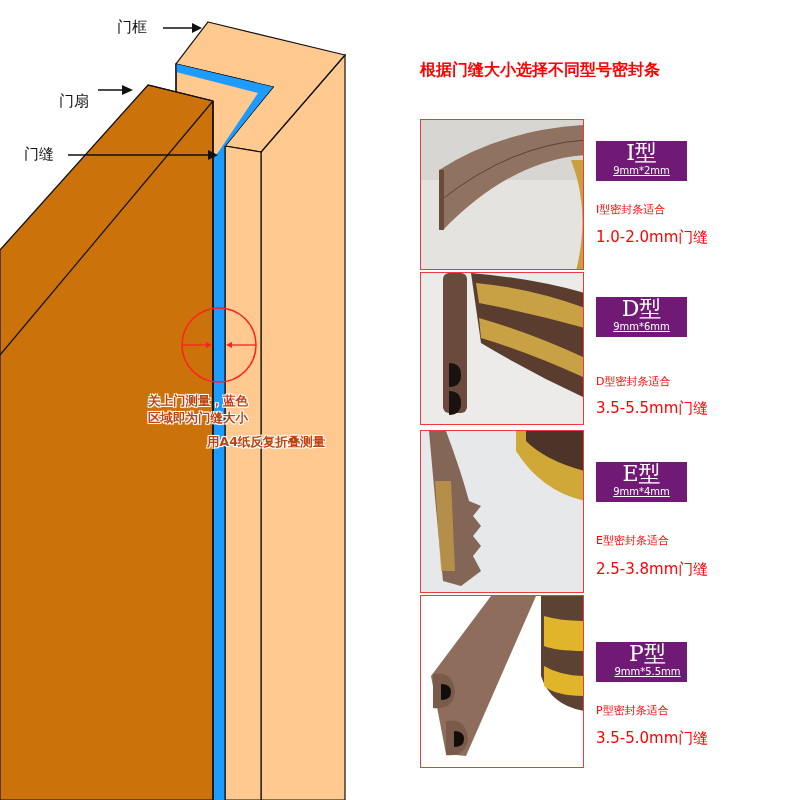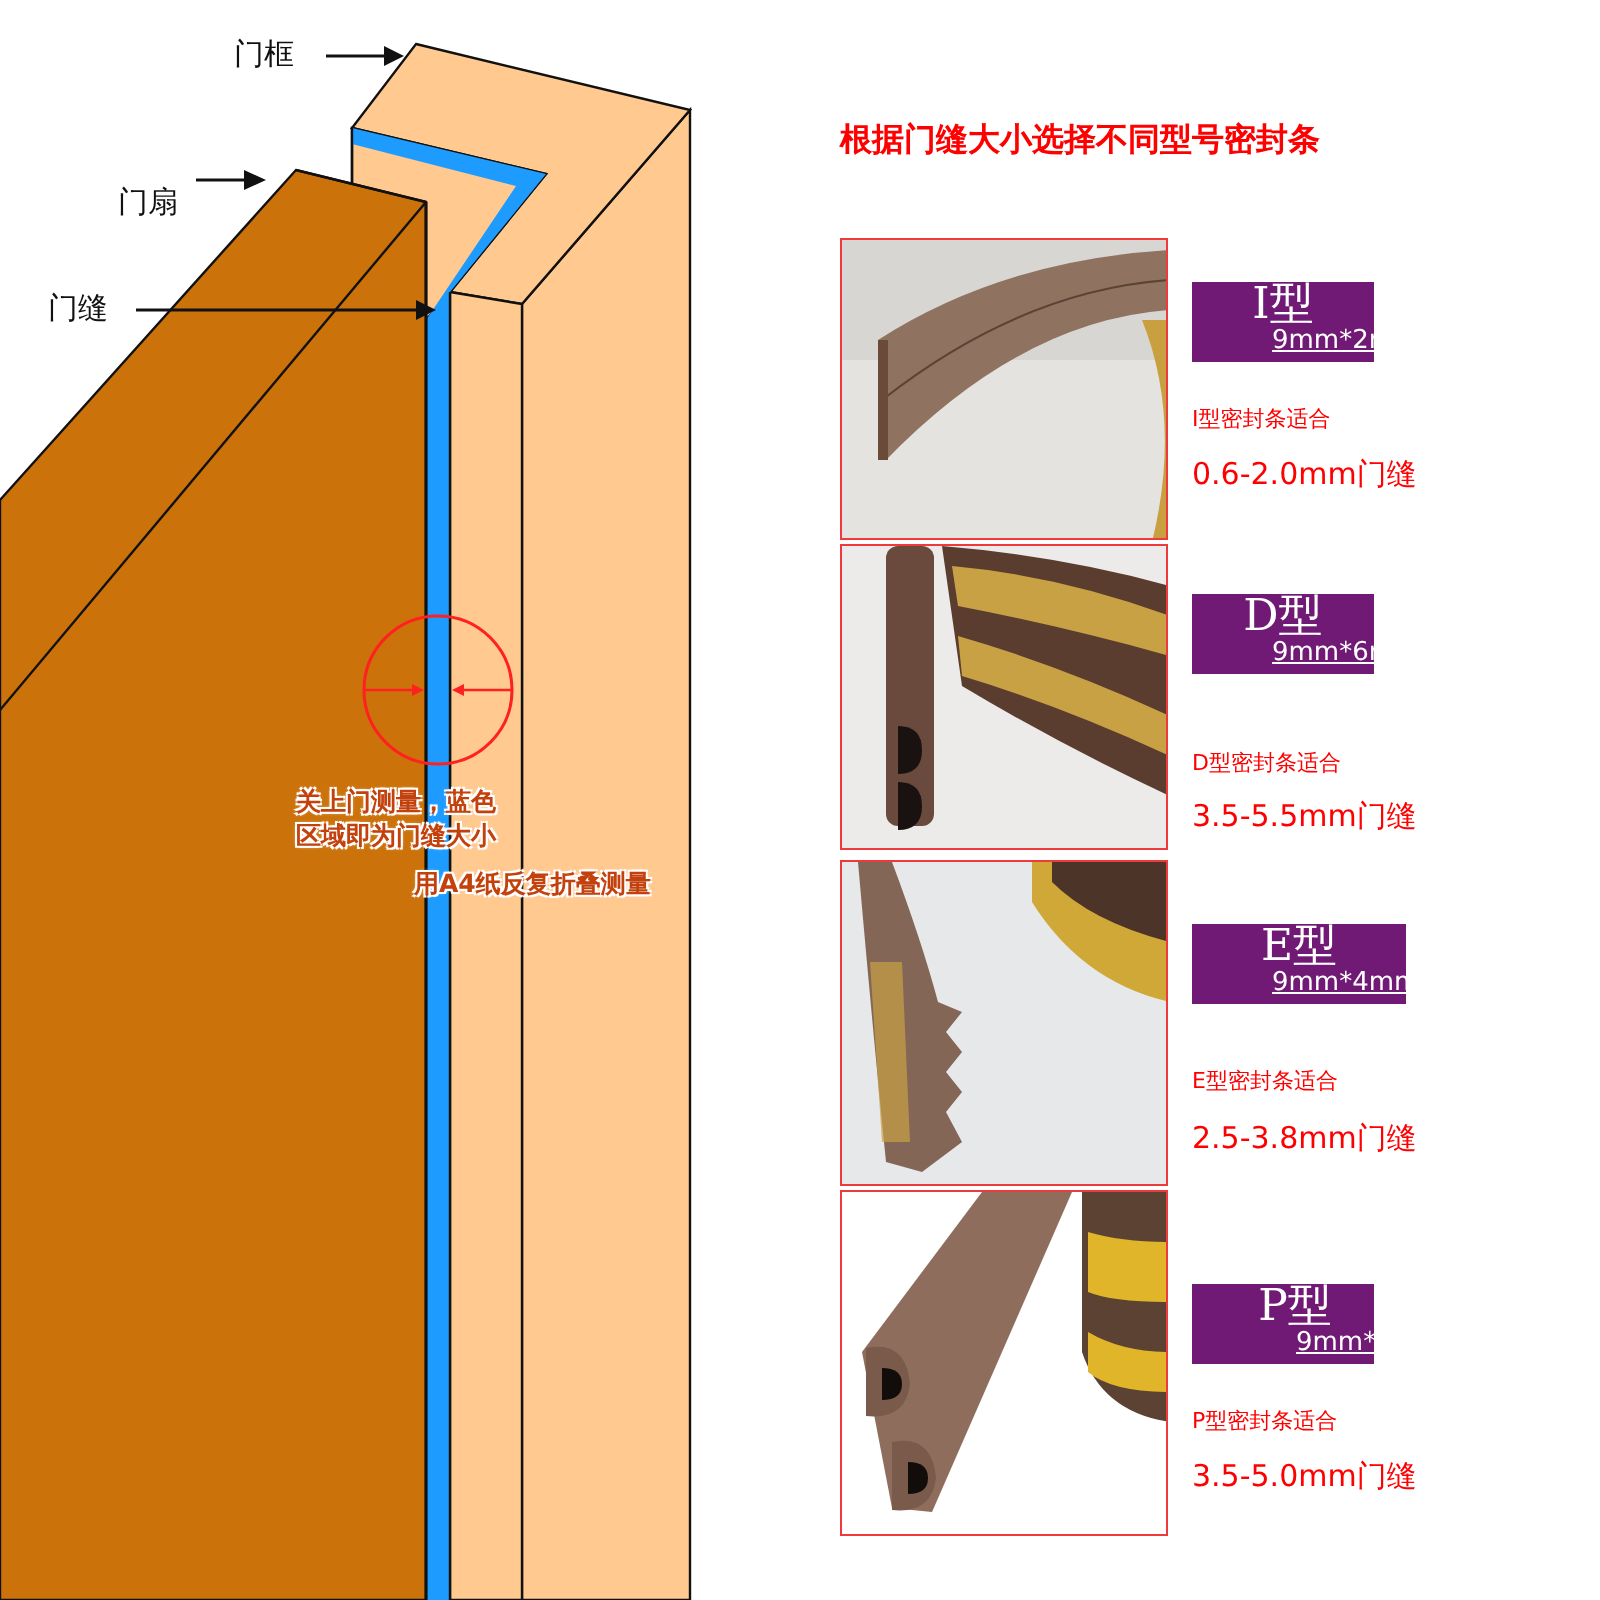--- a/index.html
+++ b/index.html
@@ -5,21 +5,21 @@
   html, body { margin:0; padding:0; background:#ffffff; }
   body { width:800px; height:800px; position:relative; overflow:hidden; font-family:"DejaVu Sans", sans-serif; }
   #diagram { position:absolute; left:0; top:0; width:410px; height:800px; }
   .lbl { position:absolute; font-size:15px; color:#111; font-family:"DejaVu Sans", sans-serif; }
   .note { position:absolute; font-size:12.5px; font-weight:bold; color:#c2410c; line-height:16px;
           text-shadow: -1px -1px 0 #fff, 1px -1px 0 #fff, -1px 1px 0 #fff, 1px 1px 0 #fff, 0 0 2px #fff; white-space:nowrap; }
   .headline { position:absolute; left:420px; top:60px; width:360px; font-size:16px; font-weight:bold; color:#ff0000; white-space:nowrap; }
   .photo { position:absolute; left:420px; width:164px; border:1px solid #ee3a3a; box-sizing:border-box; overflow:hidden; background:#e8e8e6; }
   .badge { position:absolute; background:#701a75; color:#fff; text-align:center; box-sizing:border-box; }
   .badge .t { display:block; font-family:"DejaVu Serif", serif; font-size:22px; line-height:24px; }
-  .badge .s { display:block; font-size:13px; line-height:12px; text-decoration:underline;margin-left:40px; }
+  .badge .s { display:block; font-size:10px; line-height:12px; text-decoration:underline; }
   .fit { position:absolute; font-size:11px; color:#ff0000; white-space:nowrap; }
   .range { position:absolute; font-size:15px; color:#ff0000; white-space:nowrap; }
 </style>
 </head>
 <body>
 
 <div id="diagram">
   <svg width="410" height="800" viewBox="0 0 410 800">
 
     <polygon points="345,55 345,800 261,800 261,152" fill="#ffc990" stroke="#111" stroke-width="1.2"></polygon>
@@ -74,21 +74,21 @@
     <path d="M20,80 Q90,25 164,20" stroke="#5b4335" stroke-width="1" fill="none"></path>
     <rect x="18" y="50" width="5" height="60" fill="#6a4a38"></rect>
     <path d="M150,40 Q170,90 155,151 L164,151 L164,40 Z" fill="#c8a040"></path>
   </svg>
 </div>
 <div class="badge" style="left:596px;top:141px;width:91px;height:40px;">
   <span class="t">I型</span>
   <span class="s">9mm*2mm</span>
 </div>
 <div class="fit" style="left:596px;top:202px;">I型密封条适合</div>
-<div class="range" style="left:596px;top:228px;">0.6-2.0mm门缝</div>
+<div class="range" style="left:596px;top:228px;">1.0-2.0mm门缝</div>
 
 <div class="photo" style="top:272px;height:153px;">
   <svg width="164" height="153" viewBox="0 0 164 153">
     <rect width="164" height="153" fill="#ecebea"></rect>
     <path d="M50,0 Q110,5 164,20 L164,125 Q110,100 60,70 Z" fill="#5b3d30"></path>
     <path d="M55,10 Q110,15 164,35 L164,55 Q110,40 58,30 Z" fill="#c9a145"></path>
     <path d="M58,45 Q110,60 164,85 L164,105 Q110,80 60,65 Z" fill="#c9a145"></path>
     <rect x="22" y="0" width="24" height="140" rx="6" fill="#6a4a3d"></rect>
     <path d="M28,90 q12,0 12,12 q0,12 -12,12 z" fill="#1a1210"></path>
     <path d="M28,118 q12,0 12,12 q0,12 -12,12 z" fill="#1a1210"></path>
@@ -103,21 +103,21 @@
 
 <div class="photo" style="top:430px;height:163px;">
   <svg width="164" height="163" viewBox="0 0 164 163">
     <rect width="164" height="163" fill="#e7e8ea"></rect>
     <path d="M95,0 L164,0 L164,70 Q120,60 95,20 Z" fill="#d0a838"></path>
     <path d="M105,0 L164,0 L164,40 Q125,30 105,10 Z" fill="#4d3428"></path>
     <path d="M8,0 L25,0 Q40,40 48,70 L60,75 L52,85 L60,95 L52,105 L60,115 L52,125 L60,140 L40,155 L22,150 Q15,80 8,0 Z" fill="#846656"></path>
     <path d="M14,50 L30,50 L34,140 L20,140 Z" fill="#c9a145" opacity="0.7"></path>
   </svg>
 </div>
-<div class="badge" style="left:596px;top:462px;width:107px;height:40px;">
+<div class="badge" style="left:596px;top:462px;width:91px;height:40px;">
   <span class="t">E型</span>
   <span class="s">9mm*4mm</span>
 </div>
 <div class="fit" style="left:596px;top:533px;">E型密封条适合</div>
 <div class="range" style="left:596px;top:560px;">2.5-3.8mm门缝</div>
 
 <div class="photo" style="top:595px;height:173px;">
   <svg width="164" height="173" viewBox="0 0 164 173">
     <rect width="164" height="173" fill="#ffffff"></rect>
     <path d="M120,0 L164,0 L164,115 Q130,110 120,80 Z" fill="#5c4233"></path>

